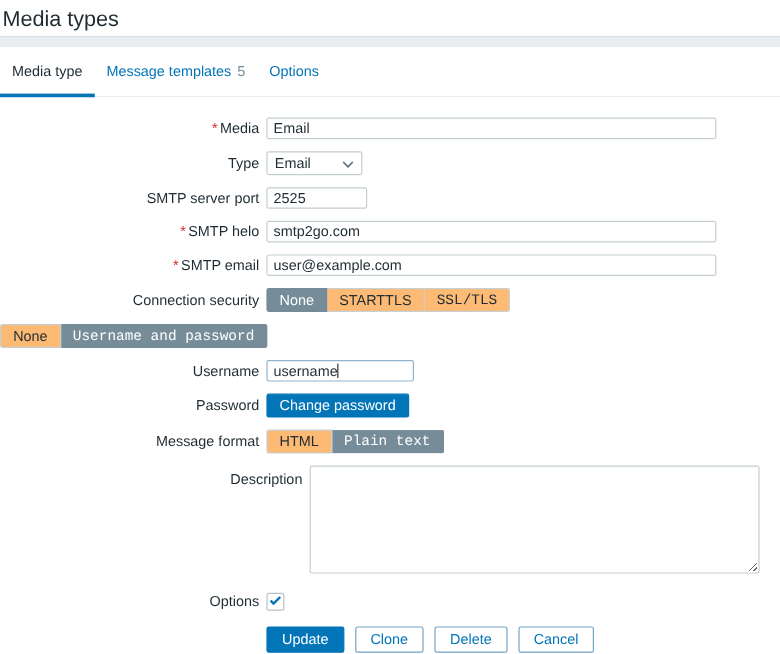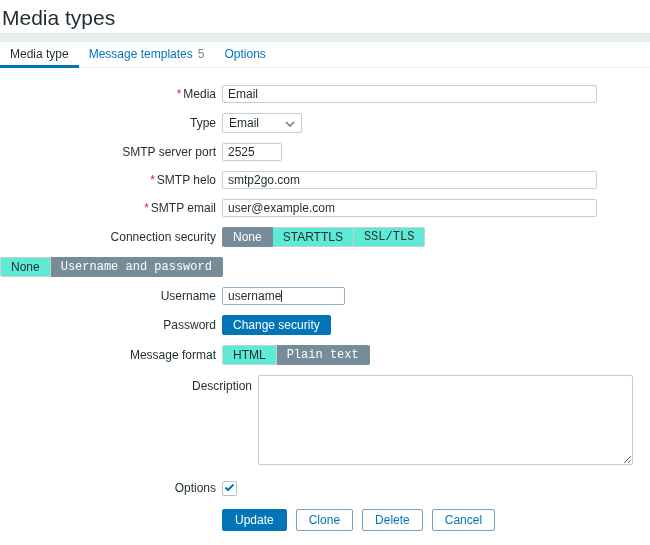--- a/index.html
+++ b/index.html
@@ -10,37 +10,37 @@
     font-family: "Liberation Sans", sans-serif;
     font-size: 12px;
     color: #1f2c33;
     overflow: hidden;
   }
 
   
   .page-title {
     margin: 0;
     padding: 6px 0 3px 2px;
-    font-size: 21px;
+    font-size: 18px;
     font-weight: 400;
     color: #1f2c33;
   }
   .divider-band {
     height: 9px;
     background: #e9eef0;
     border-top: 1px solid #dce2e5;
     border-bottom: 1px solid #e4e9eb;
   }
 
   
   .tabs {
     display: flex;
     align-items: stretch;
     border-bottom: 1px solid #ebeef0;
-    height: 26px;
+    height: 42px;
     background: #fff;
   }
   .tab {
     display: flex;
     align-items: center;
     padding: 0 10px;
     border-bottom: 3px solid transparent;
     margin-bottom: -1px;
     cursor: pointer;
     white-space: nowrap;
@@ -78,21 +78,21 @@
     border: 1px solid #c3cdd2;
     border-radius: 2px;
     padding: 0 5px;
     font-family: "Liberation Sans", sans-serif;
     font-size: 12px;
     color: #1f2c33;
     background: #fff;
     outline: none;
   }
   .w-full { width: 375px; }
-  .w-port { width: 60px; }
+  .w-port { width: 84px; }
   .input-wrap { position: relative; display: inline-block; }
   .w-user { width: 123px; border-color: #8fb3cd; }
   .caret {
     position: absolute;
     left: 59px; top: 3px;
     width: 1px; height: 12px;
     background: #333;
   }
 
   .select-box {
@@ -105,21 +105,21 @@
     background: #fff;
     padding: 0 6px;
     cursor: pointer;
   }
 
   .segmented { display: inline-flex; }
   .seg {
     height: 20px;
     line-height: 18px;
     padding: 0 10px;
-    background: #5eead4;
+    background: #fdba74;
     border: 1px solid #c9d0d4;
     border-left-width: 0;
     color: #1f2c33;
     cursor: pointer;
     white-space: nowrap;
   }
   .seg:first-child { border-left-width: 1px; border-radius: 2px 0 0 2px; }
   .seg:last-child { border-radius: 0 2px 2px 0; font-family: Liberation Mono, monospace; }
   .seg.selected {
     background: #768d99;
@@ -276,21 +276,21 @@
     <span class="input-wrap">
       <input class="text-input w-user" type="text" value="username" style="">
       <span class="caret"></span>
     </span>
   </div>
 
   <div class="form-row">
     <div class="form-label">
       <span>Password</span>
     </div>
-    <button class="btn btn-primary btn-small">Change security</button>
+    <button class="btn btn-primary btn-small">Change password</button>
   </div>
 
   <div class="form-row">
     <div class="form-label">
       <span>Message format</span>
     </div>
     <div class="segmented">
       <div class="seg">
         <span>HTML</span>
       </div>

